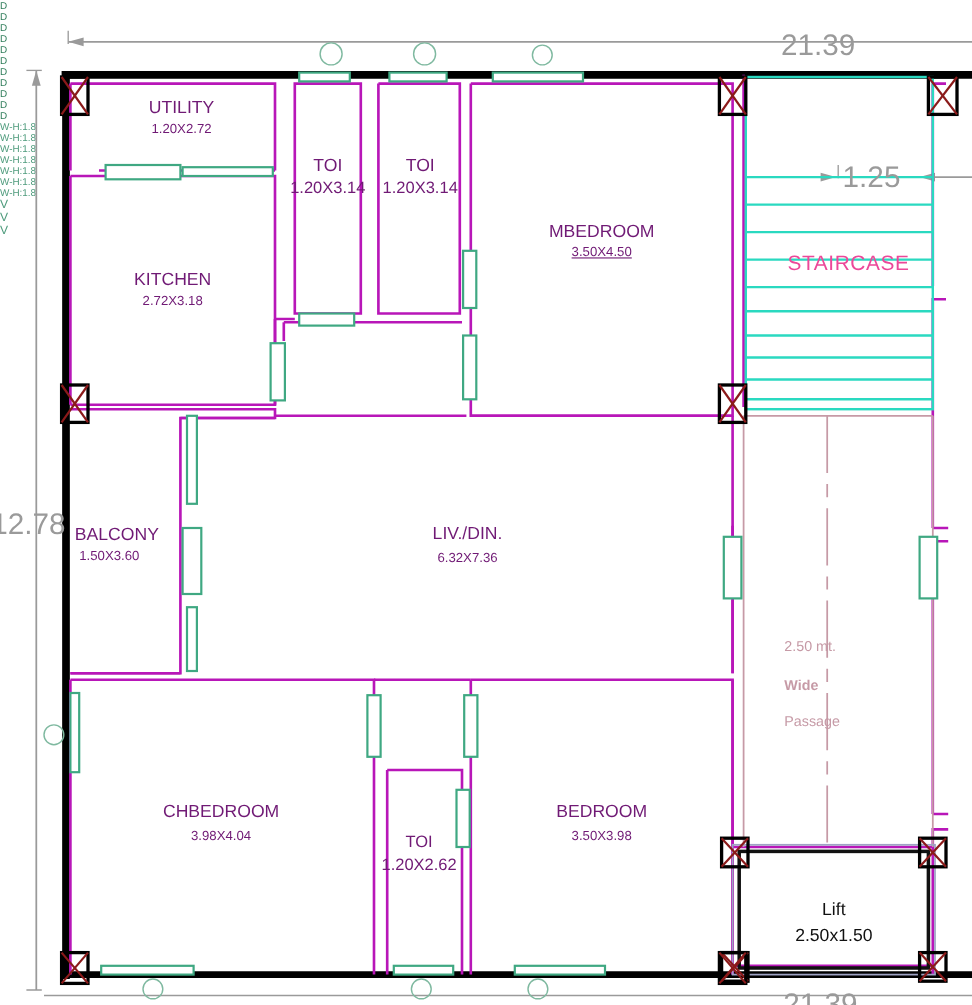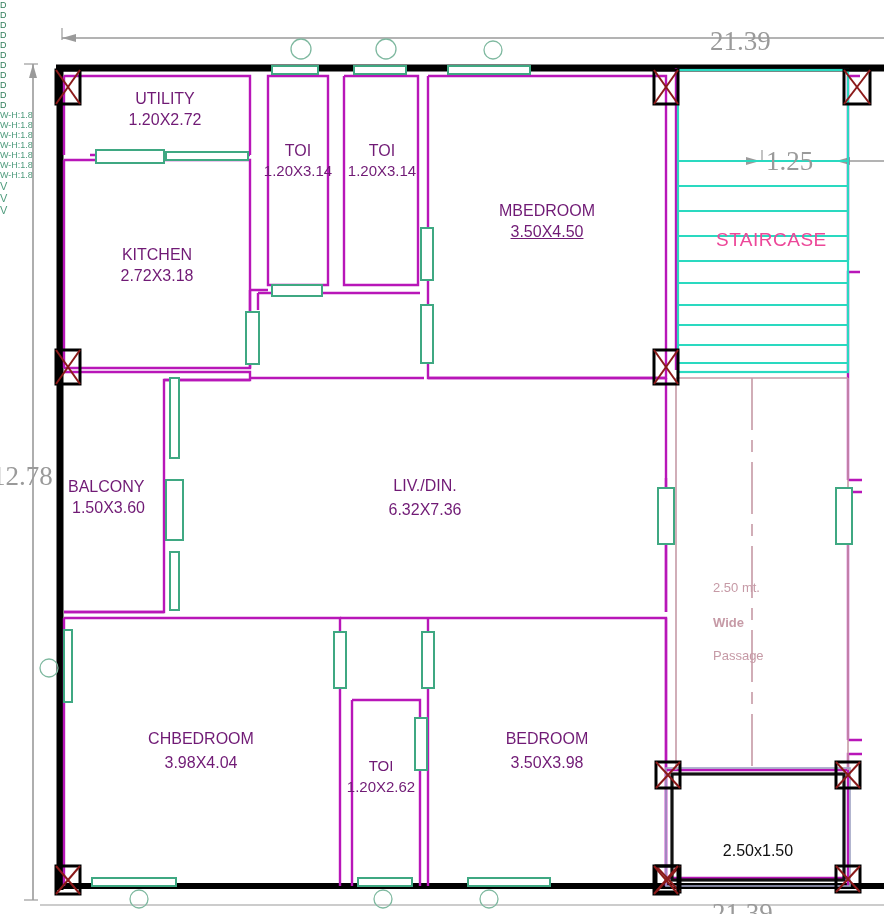--- a/index.html
+++ b/index.html
@@ -1,24 +1,24 @@
 <!DOCTYPE html>
 <html><head>
 <meta charset="utf-8">
 <style>
   html,body{margin:0;padding:0;background:#ffffff;}
   body{font-family:"Liberation Sans",sans-serif;}
   #stage{position:relative;width:884px;height:914px;background:#ffffff;overflow:hidden;}
   svg{position:absolute;left:0;top:0;}
   .lbl{position:absolute;color:#701a75;font-family:"Liberation Sans",sans-serif;text-align:center;white-space:nowrap;line-height:1.25;}
   .room-name{font-size:16px;}
-  .room-dim{font-size:16px;}
+  .room-dim{font-size:12px;}
   .tiny{font-size:9px;color:#4e9b7c;}
   .doorlbl{font-size:9px;color:#2f7d5a;}
-  .dimtxt{position:absolute;color:#9a9a9a;font-size:27px;font-family:Liberation Serif, serif;white-space:nowrap;}
+  .dimtxt{position:absolute;color:#9a9a9a;font-size:27px;font-family:Liberation Sans, sans-serif;white-space:nowrap;}
   .stair-txt{position:absolute;color:#ec4899;font-size:19px;letter-spacing:.5px;white-space:nowrap;}
   .pass-txt{position:absolute;color:#c69aa6;font-size:13px;white-space:nowrap;}
   .lift-txt{position:absolute;color:#111111;font-size:16px;text-align:center;white-space:nowrap;line-height:1.3;}
 </style>
 </head>
 <body>
 
 <div id="stage">
 
   <svg width="884" height="914" viewBox="0 0 884 914">
@@ -256,20 +256,21 @@
 
   <div class="lbl room-name" style="left:477px;top:729px;width:140px;">BEDROOM</div>
   <div class="lbl room-dim" style="left:477px;top:753px;width:140px;">3.50X3.98</div>
 
   <div class="stair-txt" style="left:716px;top:229px;">STAIRCASE</div>
 
   <div class="pass-txt" style="left:713px;top:580px;">2.50 mt.</div>
   <div class="pass-txt" style="left:713px;top:615px;font-weight:bold;">Wide</div>
   <div class="pass-txt" style="left:713px;top:648px;">Passage</div>
 
+  <div class="lift-txt" style="left:672px;top:818px;width:172px;">Lift</div>
   <div class="lift-txt" style="left:672px;top:841px;width:172px;">2.50x1.50</div>
 
   <div class="doorlbl" style="left:125px;top:152px;">D</div>
   <div class="doorlbl" style="left:249px;top:331px;">D</div>
   <div class="doorlbl" style="left:424px;top:247px;">D</div>
   <div class="doorlbl" style="left:424px;top:327px;">D</div>
   <div class="doorlbl" style="left:171px;top:494px;">D</div>
   <div class="doorlbl" style="left:337px;top:654px;">D</div>
   <div class="doorlbl" style="left:425px;top:654px;">D</div>
   <div class="doorlbl" style="left:418px;top:738px;">D</div>

